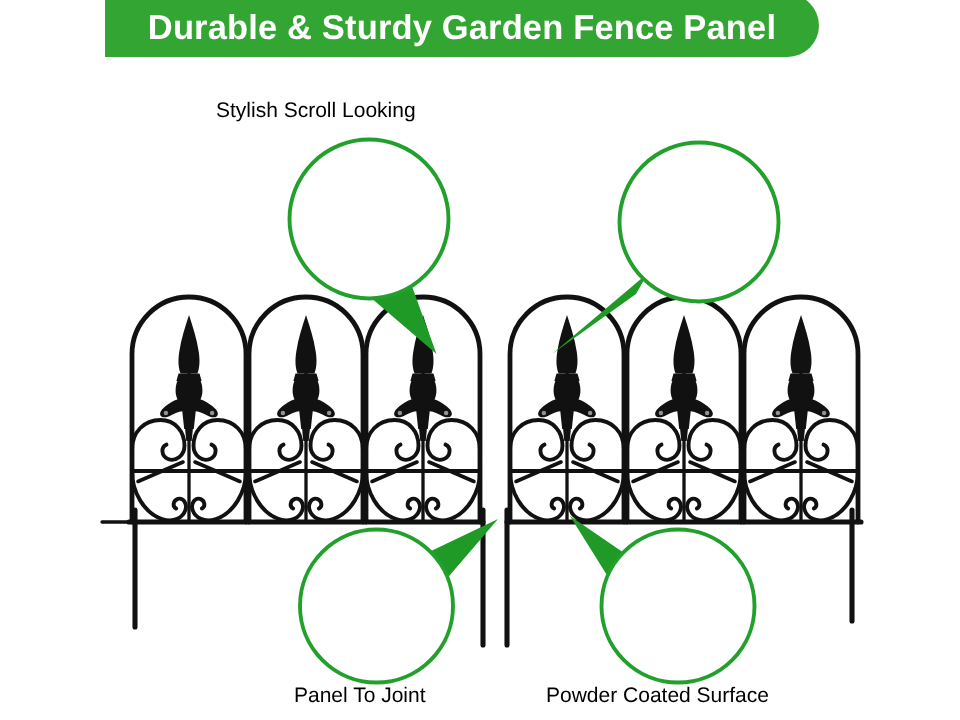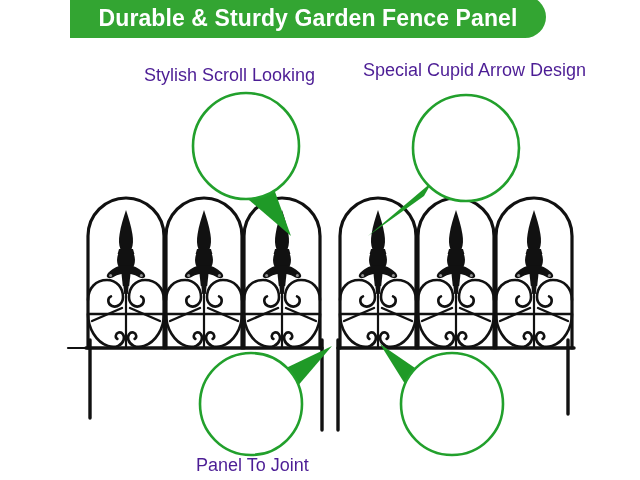--- a/index.html
+++ b/index.html
@@ -27,22 +27,22 @@
     font-weight:bold;
     letter-spacing:0.1px;
     white-space:nowrap;
     line-height:1;
     padding-top:2px;
   }
 
   
   .caption{
     position:absolute;
-    font-size:18px;
-    color:#4c1d95;
+    font-size:14px;
+    color:#000000;
     white-space:nowrap;
     line-height:1;
   }
   .cap-scroll { left:144px; top:66px; }
   .cap-cupid  { left:363px; top:61px; }
   .cap-joint  { left:196px; top:456px; }
   .cap-powder { left:364px; top:456px; }
 
   
   svg{position:absolute;left:0;top:0;overflow:visible;}
@@ -249,16 +249,16 @@
       </g>
       <circle cx="452" cy="404" r="51" fill="none" stroke="#22a02c" stroke-width="2.6"></circle>
     </g>
   </svg>
 
   <div class="banner">
     <span class="banner-text">Durable &amp; Sturdy Garden Fence Panel</span>
   </div>
 
   <div class="caption cap-scroll">Stylish Scroll Looking</div>
-  <div class="caption cap-cupid">Special Cupid Arrow Design</div>
   <div class="caption cap-joint">Panel To Joint</div>
+  <div class="caption cap-powder">Powder Coated Surface</div>
 
 </div>
 
 </body></html>

